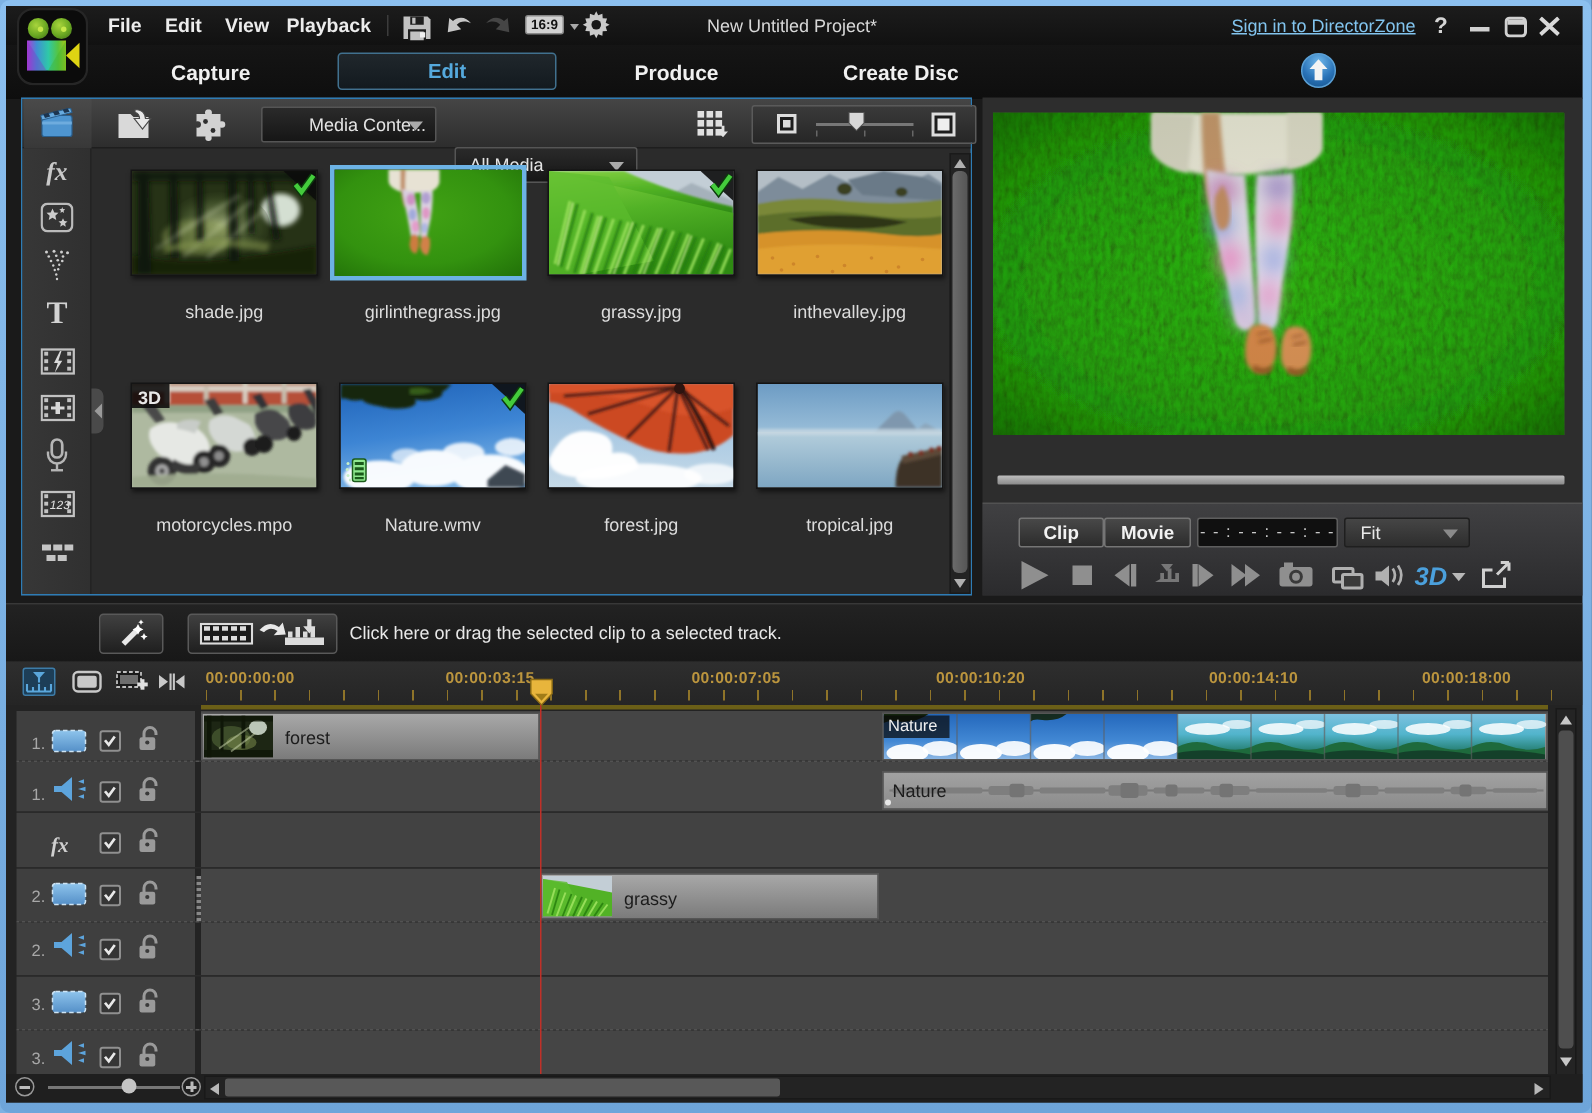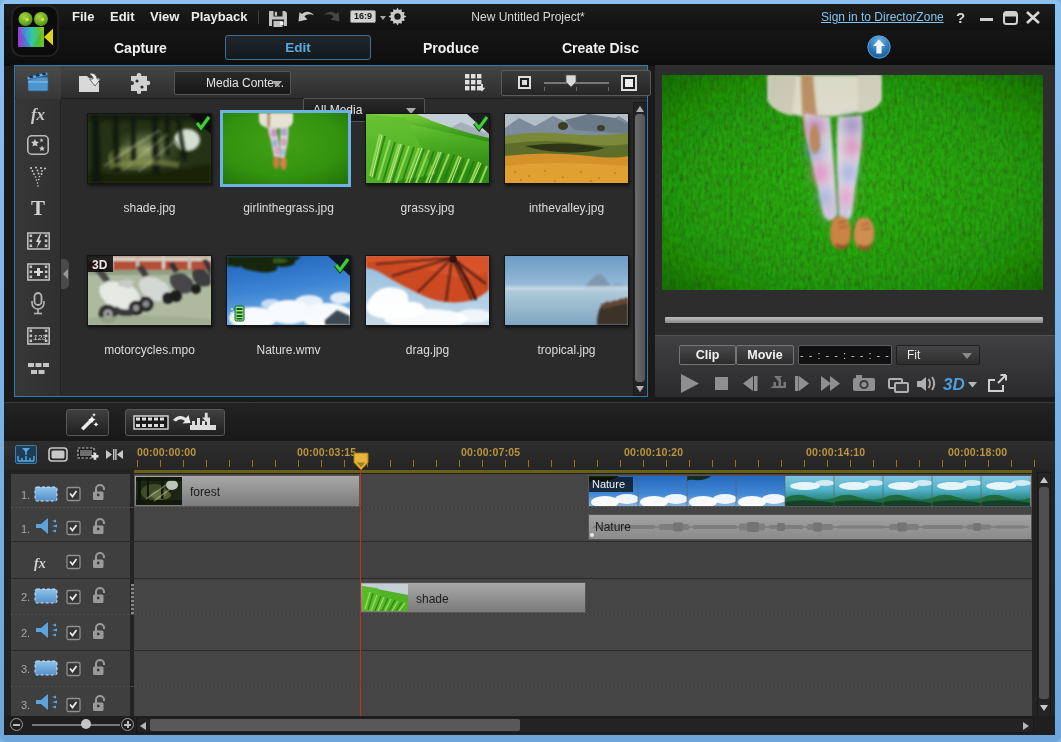--- a/index.html
+++ b/index.html
@@ -611,21 +611,21 @@
                 <circle cx="102" cy="47" r="1.6"></circle>
                 <circle cx="109" cy="46" r="1.6"></circle>
                 <circle cx="116" cy="44" r="1.6"></circle>
                 <circle cx="121" cy="43" r="1.6"></circle>
               </g>
       </g>
     </svg>
   </div>
   <div class="tlabel" style="left:65px;top:277px;">motorcycles.mpo</div>
   <div class="tlabel" style="left:204px;top:277px;">Nature.wmv</div>
-  <div class="tlabel" style="left:343px;top:277px;">drag.jpg</div>
+  <div class="tlabel" style="left:343px;top:277px;">forest.jpg</div>
   <div class="tlabel" style="left:482px;top:277px;">tropical.jpg</div>
 
   
   <div class="abs" style="left:618px;top:36px;width:14px;height:294px;background:#232323;border:1px solid #1a1a1a;"></div>
   <div class="abs" style="left:621px;top:40px;width:0;height:0;border-left:4px solid transparent;border-right:4px solid transparent;border-bottom:6px solid #b0b0b0;"></div>
   <div class="abs" style="left:620px;top:48px;width:10px;height:268px;background:linear-gradient(90deg,#6b6b6b,#555);border-radius:4px;"></div>
   <div class="abs" style="left:621px;top:320px;width:0;height:0;border-left:4px solid transparent;border-right:4px solid transparent;border-top:6px solid #b0b0b0;"></div>
 </div>
 
 <div id="preview">
@@ -771,20 +771,21 @@
       <g fill="#dcdcdc">
         <rect x="64" y="15" width="26" height="5"></rect>
         <rect x="66" y="11" width="3" height="4"></rect>
               <rect x="71" y="8" width="3" height="7"></rect>
               <rect x="76" y="11" width="3" height="4"></rect>
               <rect x="81" y="8" width="3" height="7"></rect>
         <path d="M84 4 v5 h-2.8 l4.3 5 4.3 -5 h-2.8 v-5 z" transform="translate(-1,-1) scale(0.95)"></path>
       </g>
     </svg>
   </div>
+  <div class="abs" style="left:229px;top:12px;color:#e8e8e8;font-size:12px;">Click here or drag the selected clip to a selected track.</div>
 </div>
 
 <div id="tl">
 
   <div class="abs" style="left:0;top:0;width:1051px;height:29px;background:linear-gradient(#2e2e2e,#252525);"></div>
 
   <div class="vicon" style="left:11px;background:#1d3e57;border:1px solid #3d7ca8;">
     <svg width="20" height="17" viewBox="0 0 20 17">
             <g stroke="#5aa7dc" stroke-width="1.4" fill="none">
               <path d="M2 15 h16 M2 15 v-5 M6 15 v-3 M10 15 v-5 M14 15 v-3 M18 15 v-5"></path>
@@ -1022,21 +1023,21 @@
               <path d="M37 27 L43 19"></path>
       </g>
       <g stroke="#237a0c" stroke-width="1.2" fill="none" opacity="0.8">
         <path d="M6 26 L11 9"></path>
               <path d="M13 27 L19 12"></path>
               <path d="M20 27 L26 14"></path>
               <path d="M27 27 L33 16"></path>
               <path d="M34 27 L40 18"></path>
       </g>
     </svg>
-    <div class="cliptext" style="left:55px;top:9px;">shade</div>
+    <div class="cliptext" style="left:55px;top:9px;">grassy</div>
   </div>
 
   <div class="abs" style="left:356px;top:12px;width:1px;height:263px;background:#c03028;"></div>
   <svg class="abs" style="left:348px;top:11px;" width="18" height="19" viewBox="0 0 19 20">
     <path d="M2 1 h15 v10 l-7.5 8 -7.5 -8 z" fill="#e8b53c" stroke="#8a6a14" stroke-width="1"></path>
     <path d="M5 11 l4.5 5 4.5 -5 z" fill="#a07c18"></path>
   </svg>
 
   <div class="abs" style="left:1033px;top:31px;width:14px;height:246px;background:#242424;border:1px solid #191919;"></div>
   <div class="abs" style="left:1036px;top:36px;width:0;height:0;border-left:4px solid transparent;border-right:4px solid transparent;border-bottom:6px solid #c8c8c8;"></div>

